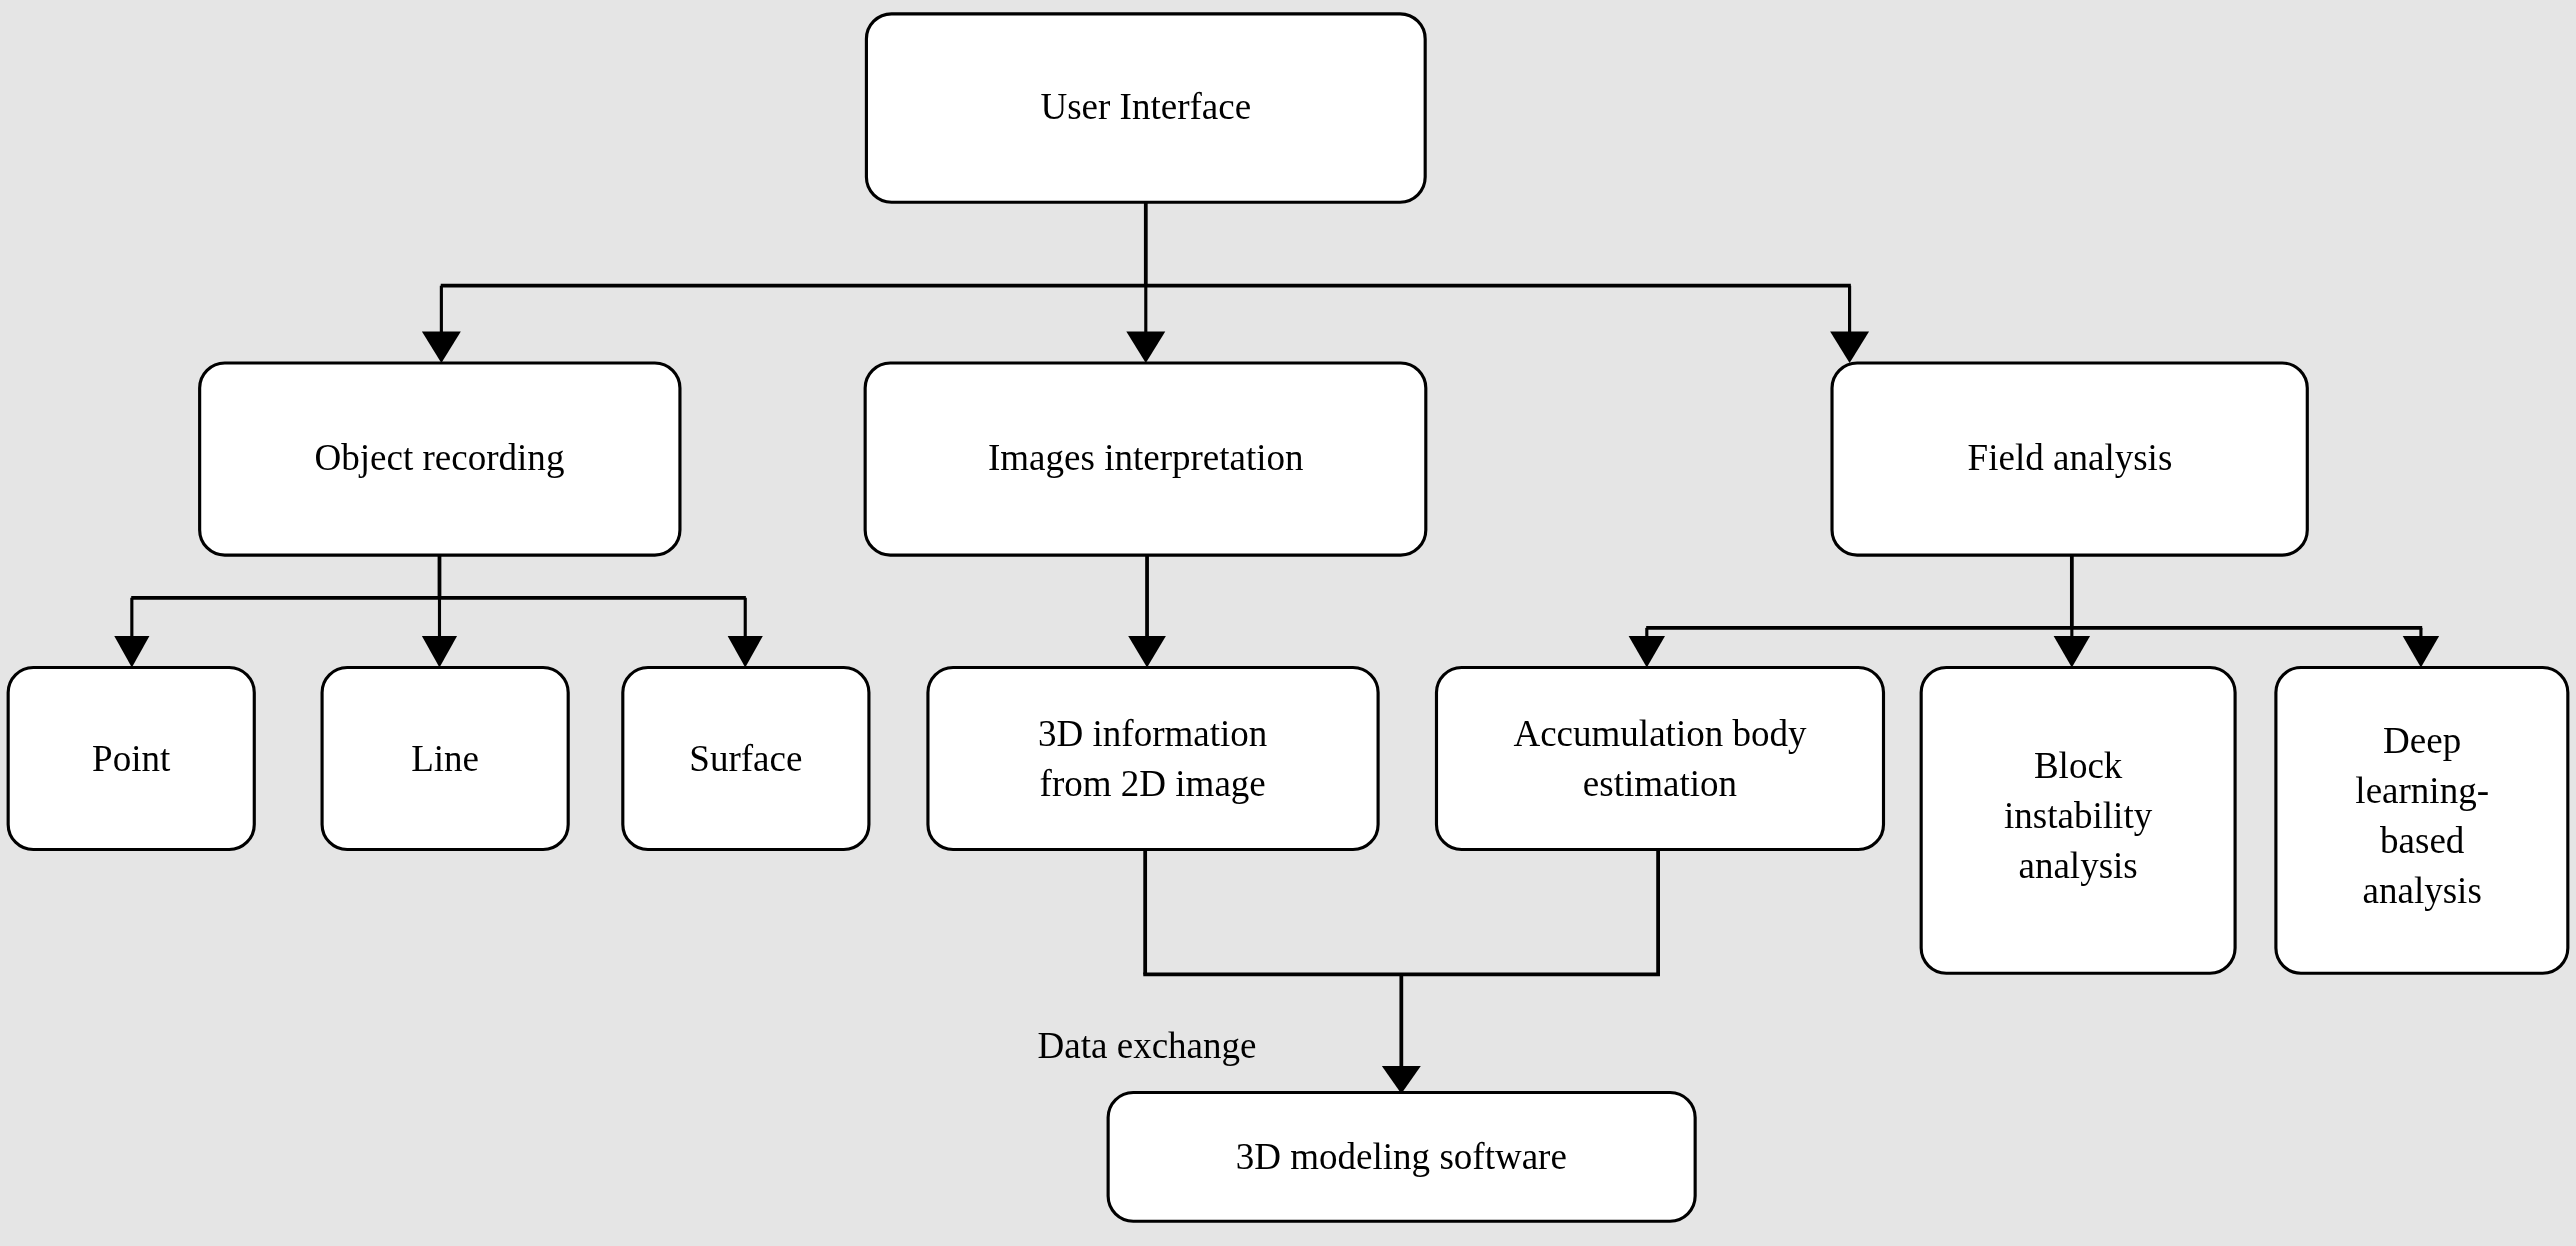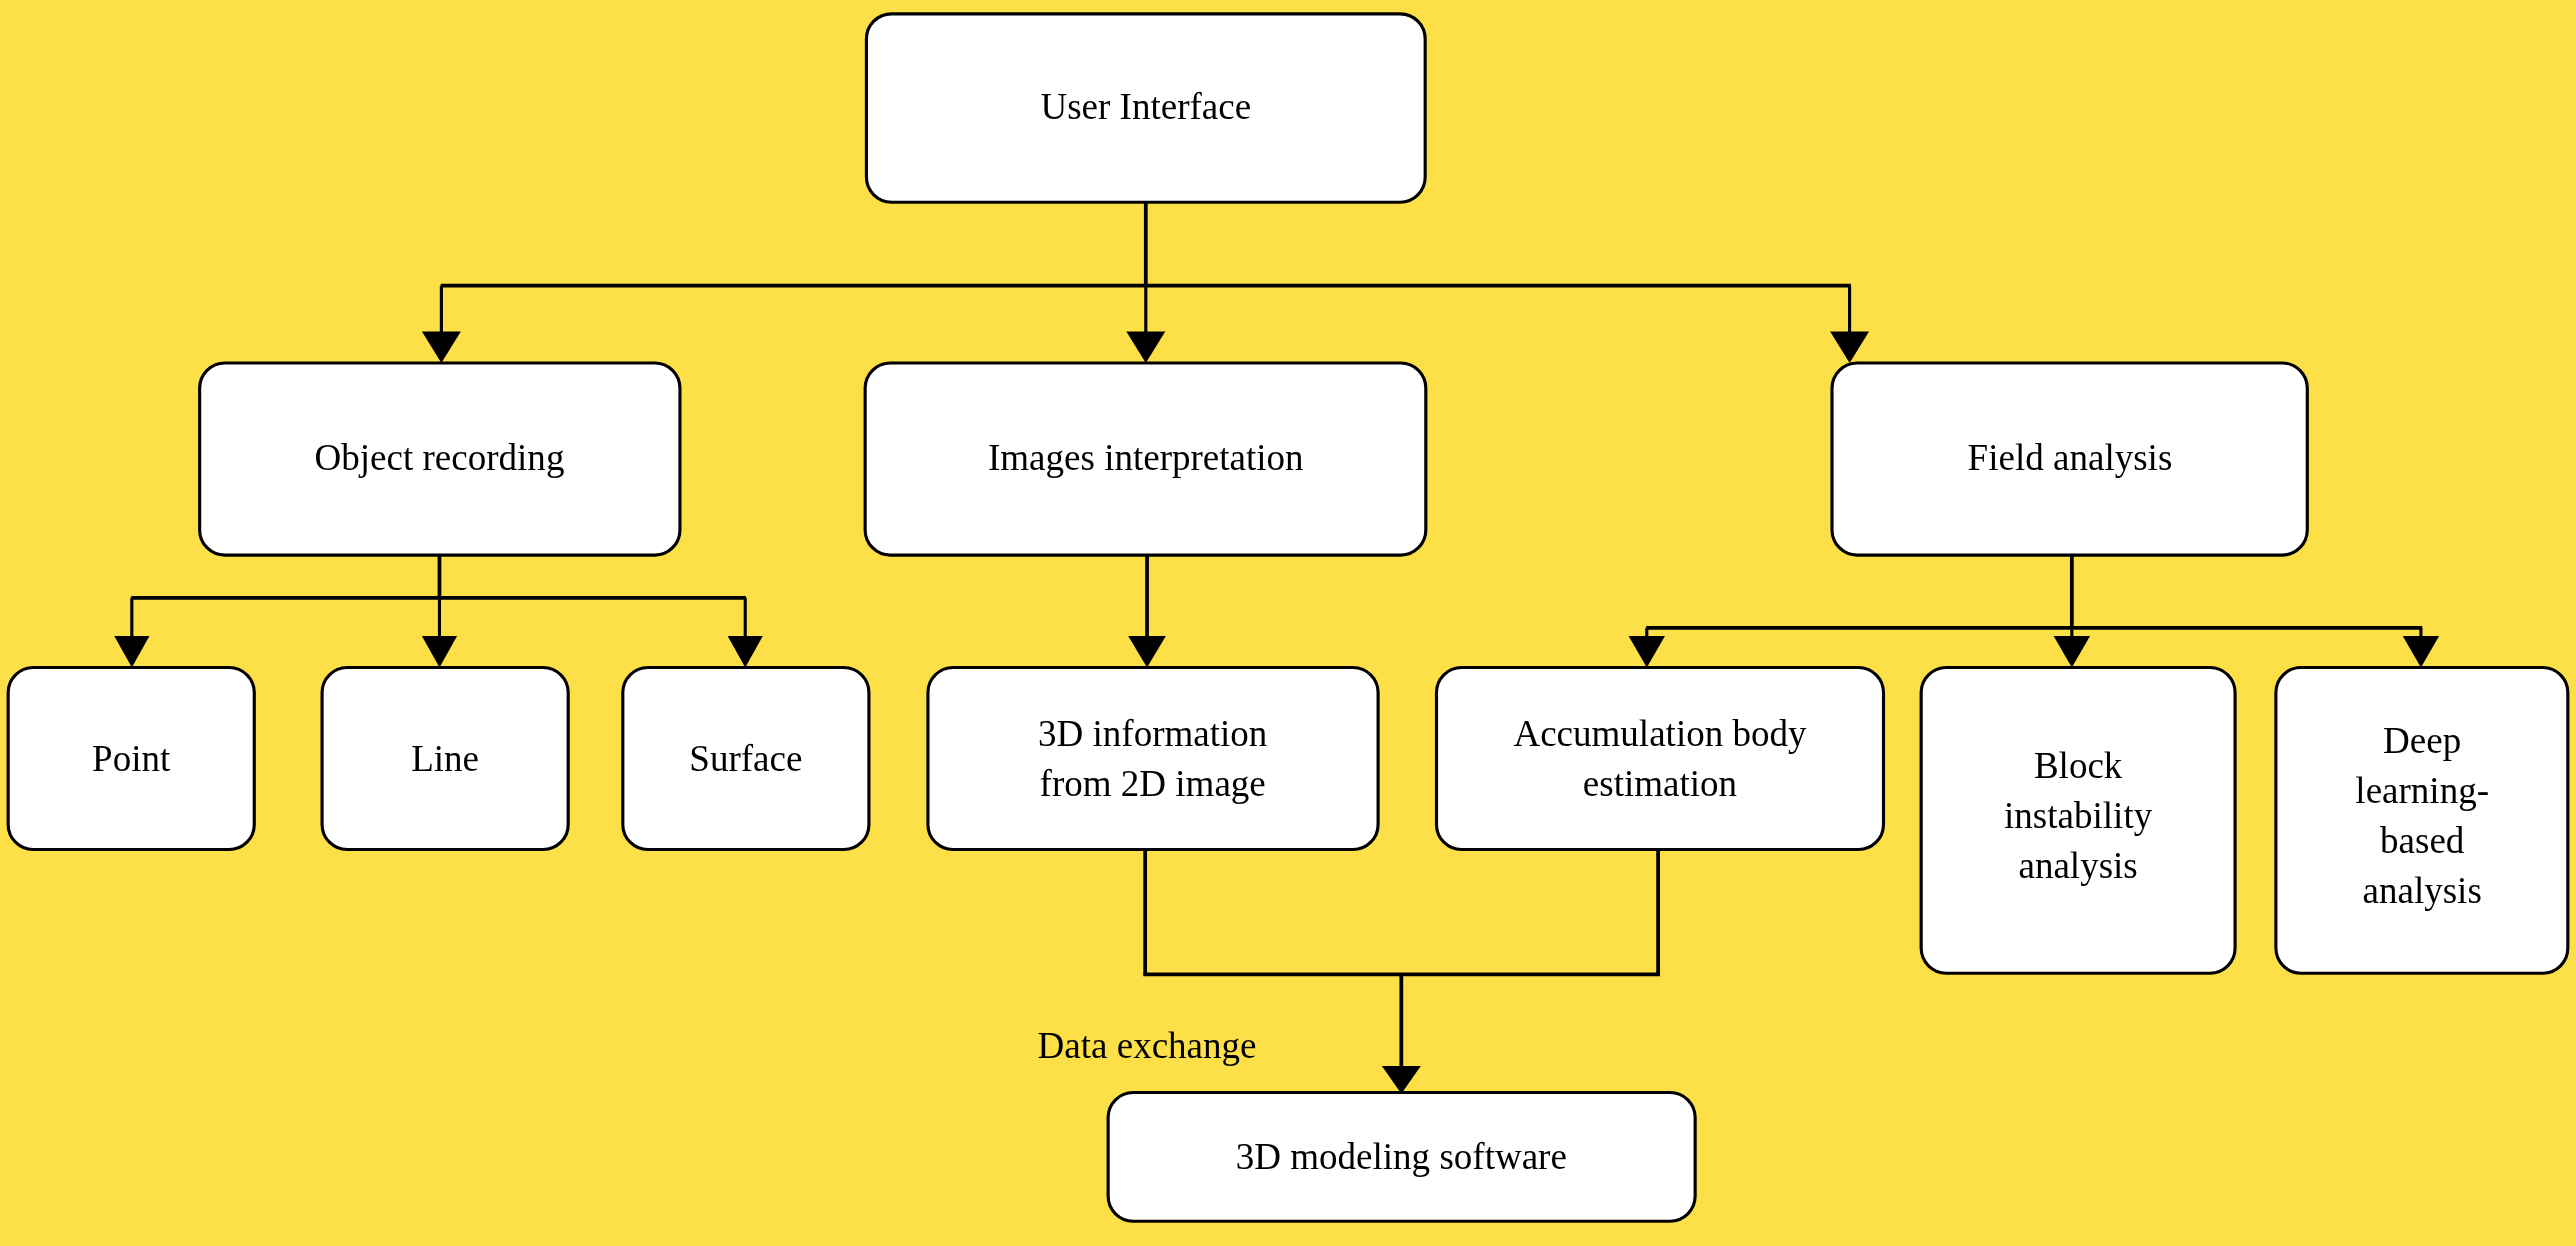--- a/index.html
+++ b/index.html
@@ -10,21 +10,21 @@
   body {
     width: 2576px;
     height: 1247px;
     font-family: "Liberation Serif", "DejaVu Serif", serif;
     overflow: hidden;
   }
   #diagram-root {
     position: relative;
     width: 2576px;
     height: 1247px;
-    background: #fde047;
+    background: #e5e5e5;
   }
   svg#flow-svg {
     position: absolute;
     top: 0;
     left: 0;
     width: 2576px;
     height: 1247px;
     display: block;
   }
   .node-box {

